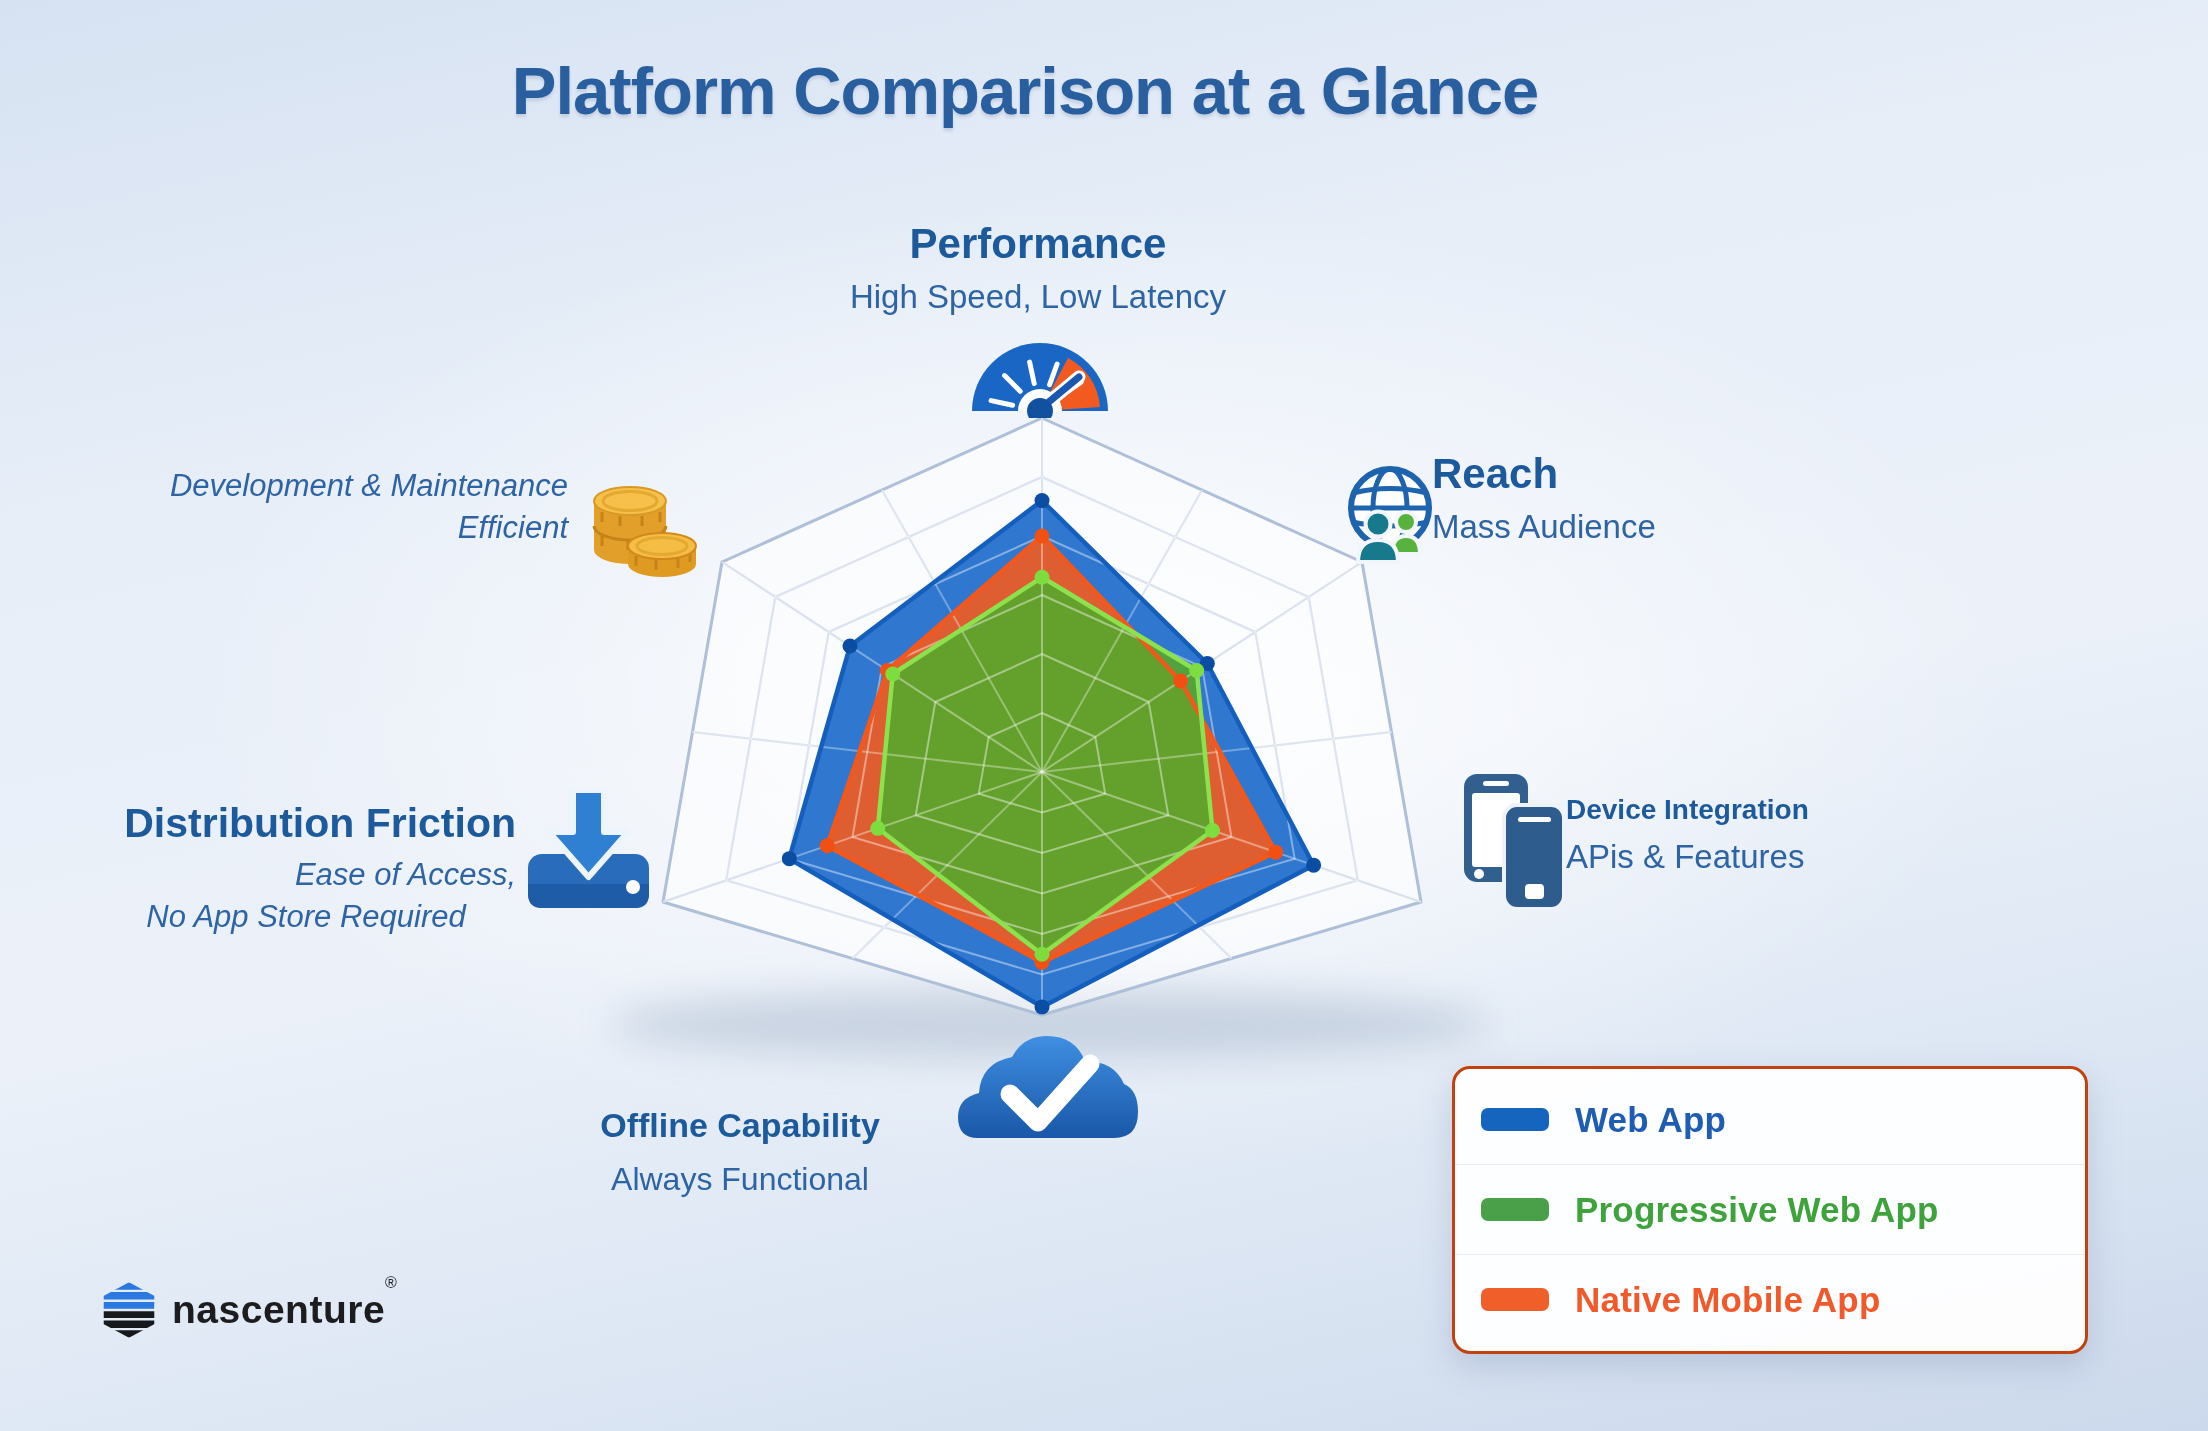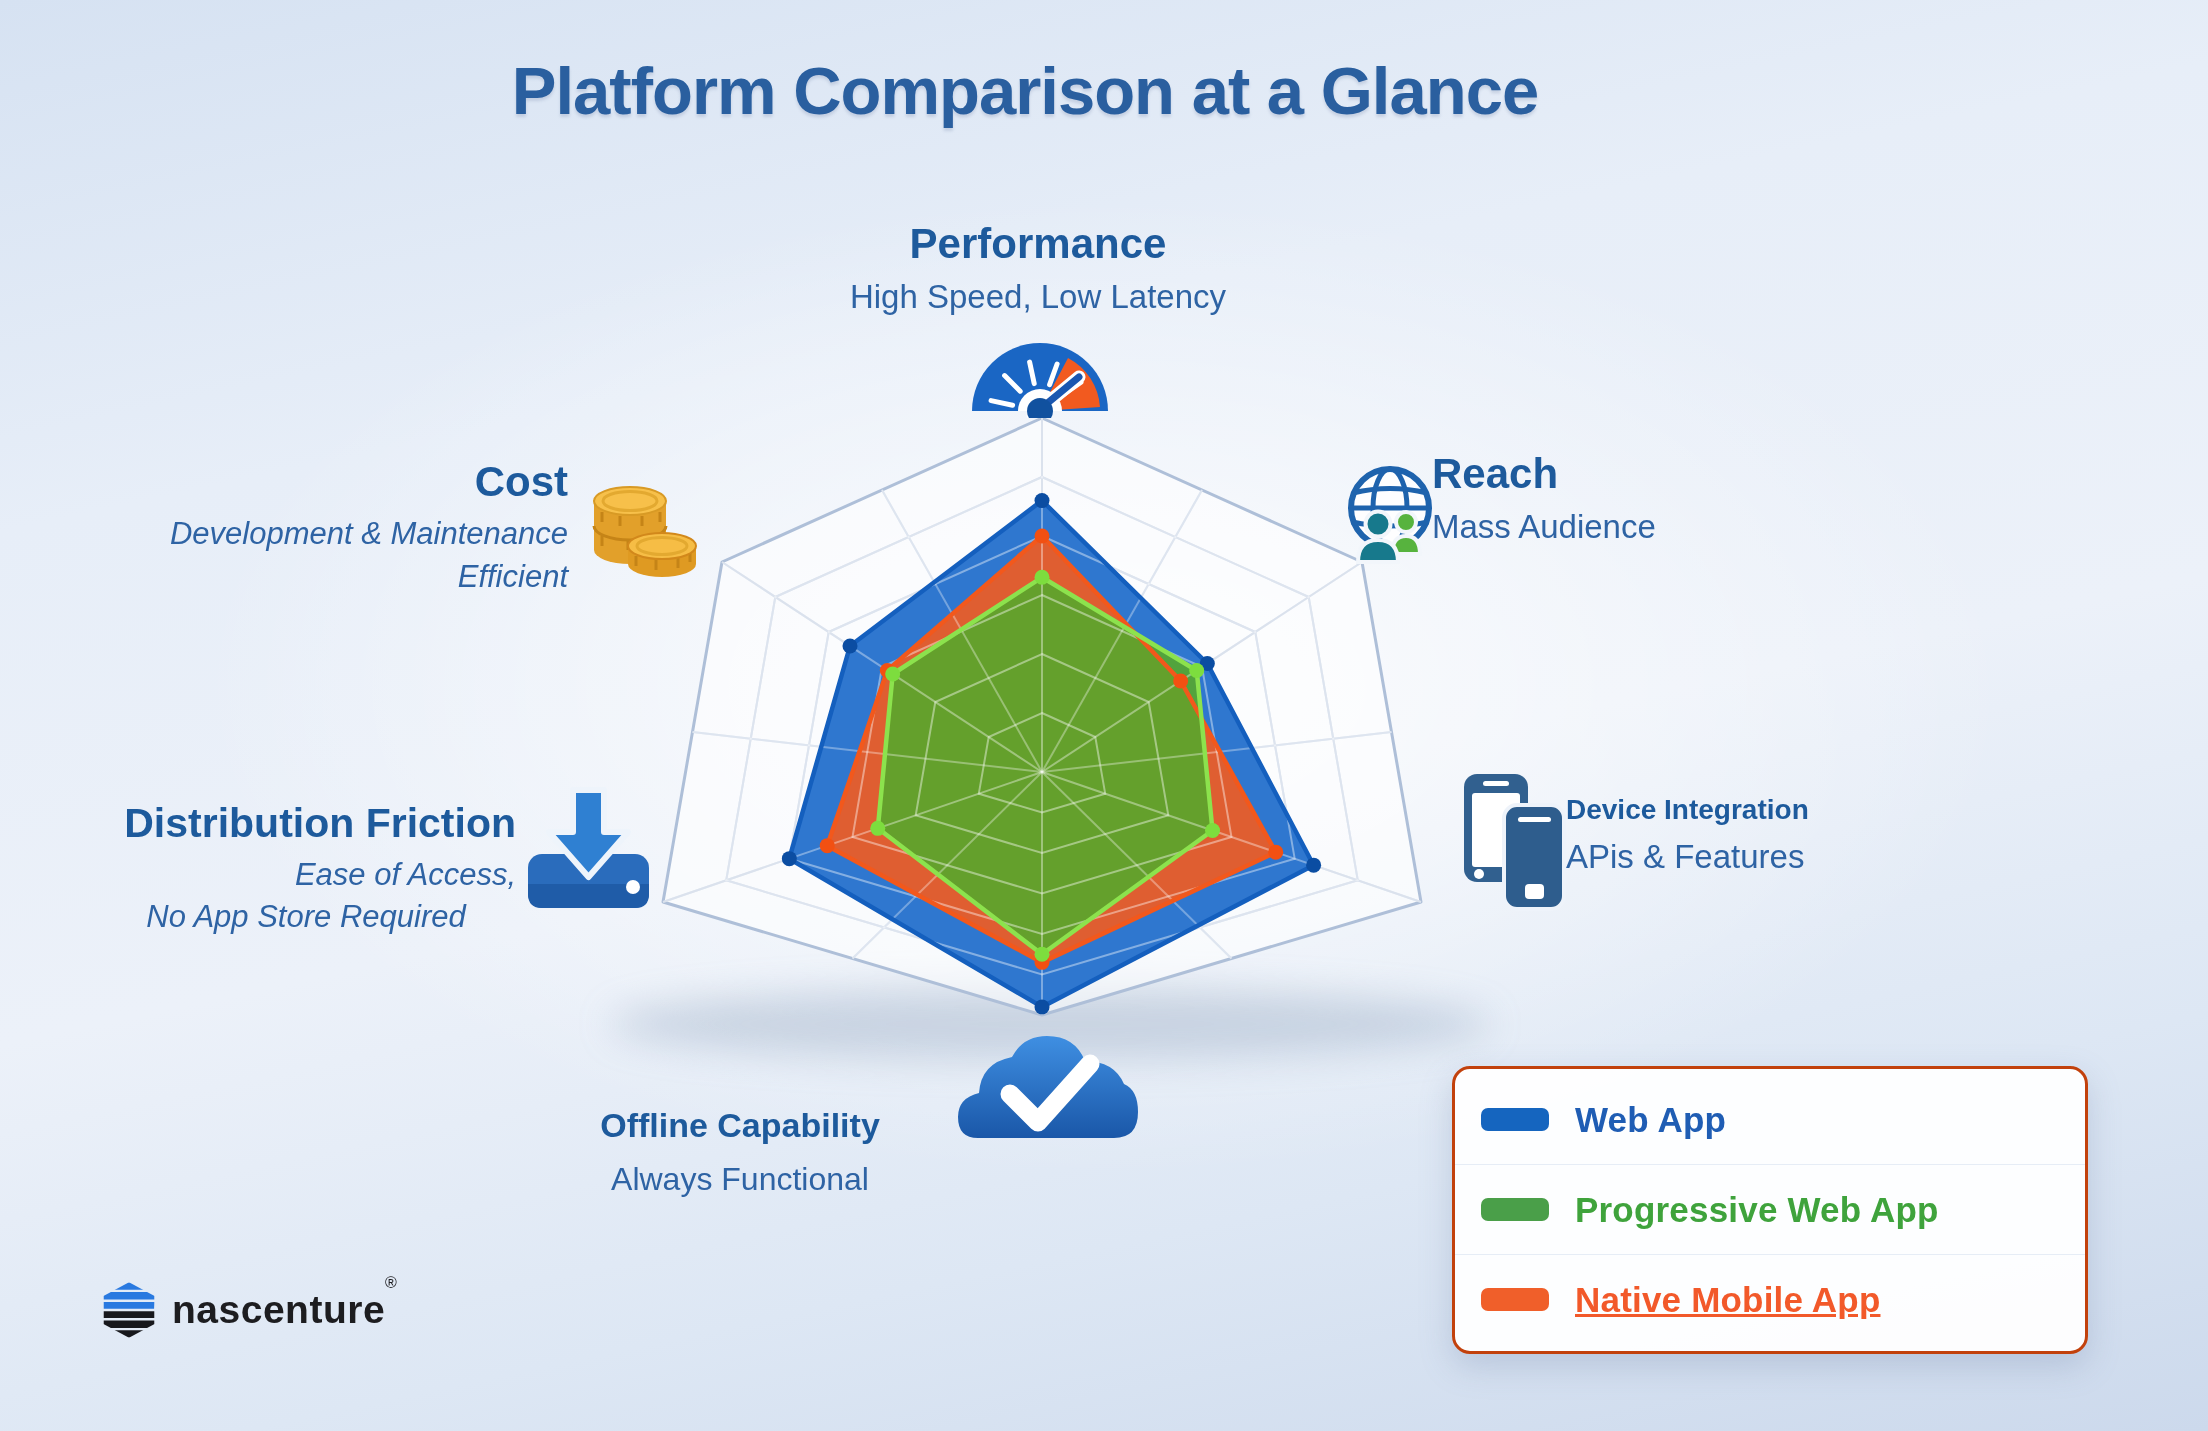--- a/index.html
+++ b/index.html
@@ -153,21 +153,20 @@
     <line x1="86.6" y1="58.7" x2="94.1" y2="38.0"></line>
     <line x1="99.9" y1="68.9" x2="118.0" y2="56.3"></line>
   </g>
   <path d="M 55 85 A 22 22 0 0 1 99 85 Z" fill="#ffffff"></path>
   <line x1="70" y1="89" x2="116" y2="51" stroke="#ffffff" stroke-width="13" stroke-linecap="round"></line>
   <line x1="70" y1="89" x2="116" y2="51" stroke="#1b57b0" stroke-width="7" stroke-linecap="round"></line>
   <circle cx="77" cy="85" r="13" fill="#11519f"></circle>
 </svg>
 
 <div class="abs cost-block">
-  <div class="axis-head">Cost</div>
   <div class="axis-sub italic">Development &amp; Maintenance</div>
   <div class="axis-sub italic" style="margin-top:2px;">Efficient</div>
 </div>
 
 <svg class="abs" style="left:580px;top:470px;" width="125" height="122" viewBox="0 0 125 122">
   <path d="M 14 32 L 14 80 A 36 14 0 0 0 86 80 L 86 32 Z" fill="#e2a02a"></path>
   <path d="M 14 56 A 36 14 0 0 0 86 56" fill="none" stroke="#c58417" stroke-width="3"></path>
   <g stroke="#c58417" stroke-width="3">
     <line x1="22" y1="42" x2="22" y2="52"></line>
       <line x1="40" y1="46" x2="40" y2="56"></line>
@@ -257,21 +256,21 @@
   <div class="legend-row">
     <span class="swatch" style="background: rgb(21, 101, 191);"></span>
     <span class="legend-label" style="color: rgb(31, 93, 180);">Web App</span>
   </div>
   <div class="legend-row">
     <span class="swatch" style="background: rgb(74, 159, 73);"></span>
     <span class="legend-label" style="color: rgb(63, 163, 60);">Progressive Web App</span>
   </div>
   <div class="legend-row">
     <span class="swatch" style="background: rgb(240, 95, 42);"></span>
-    <span class="legend-label" style="color: rgb(242, 89, 42); text-decoration: underline;">Native Mobile App</span>
+    <span class="legend-label" style="color: rgb(242, 89, 42);">Native Mobile App</span>
   </div>
 </div>
 
 <div class="abs logo">
   <svg width="58" height="56" viewBox="0 0 100 96">
     <defs>
       <clipPath id="hexClip">
         <path d="M 50 0 L 94 24 L 94 72 L 50 96 L 6 72 L 6 24 Z"></path>
       </clipPath>
     </defs>

